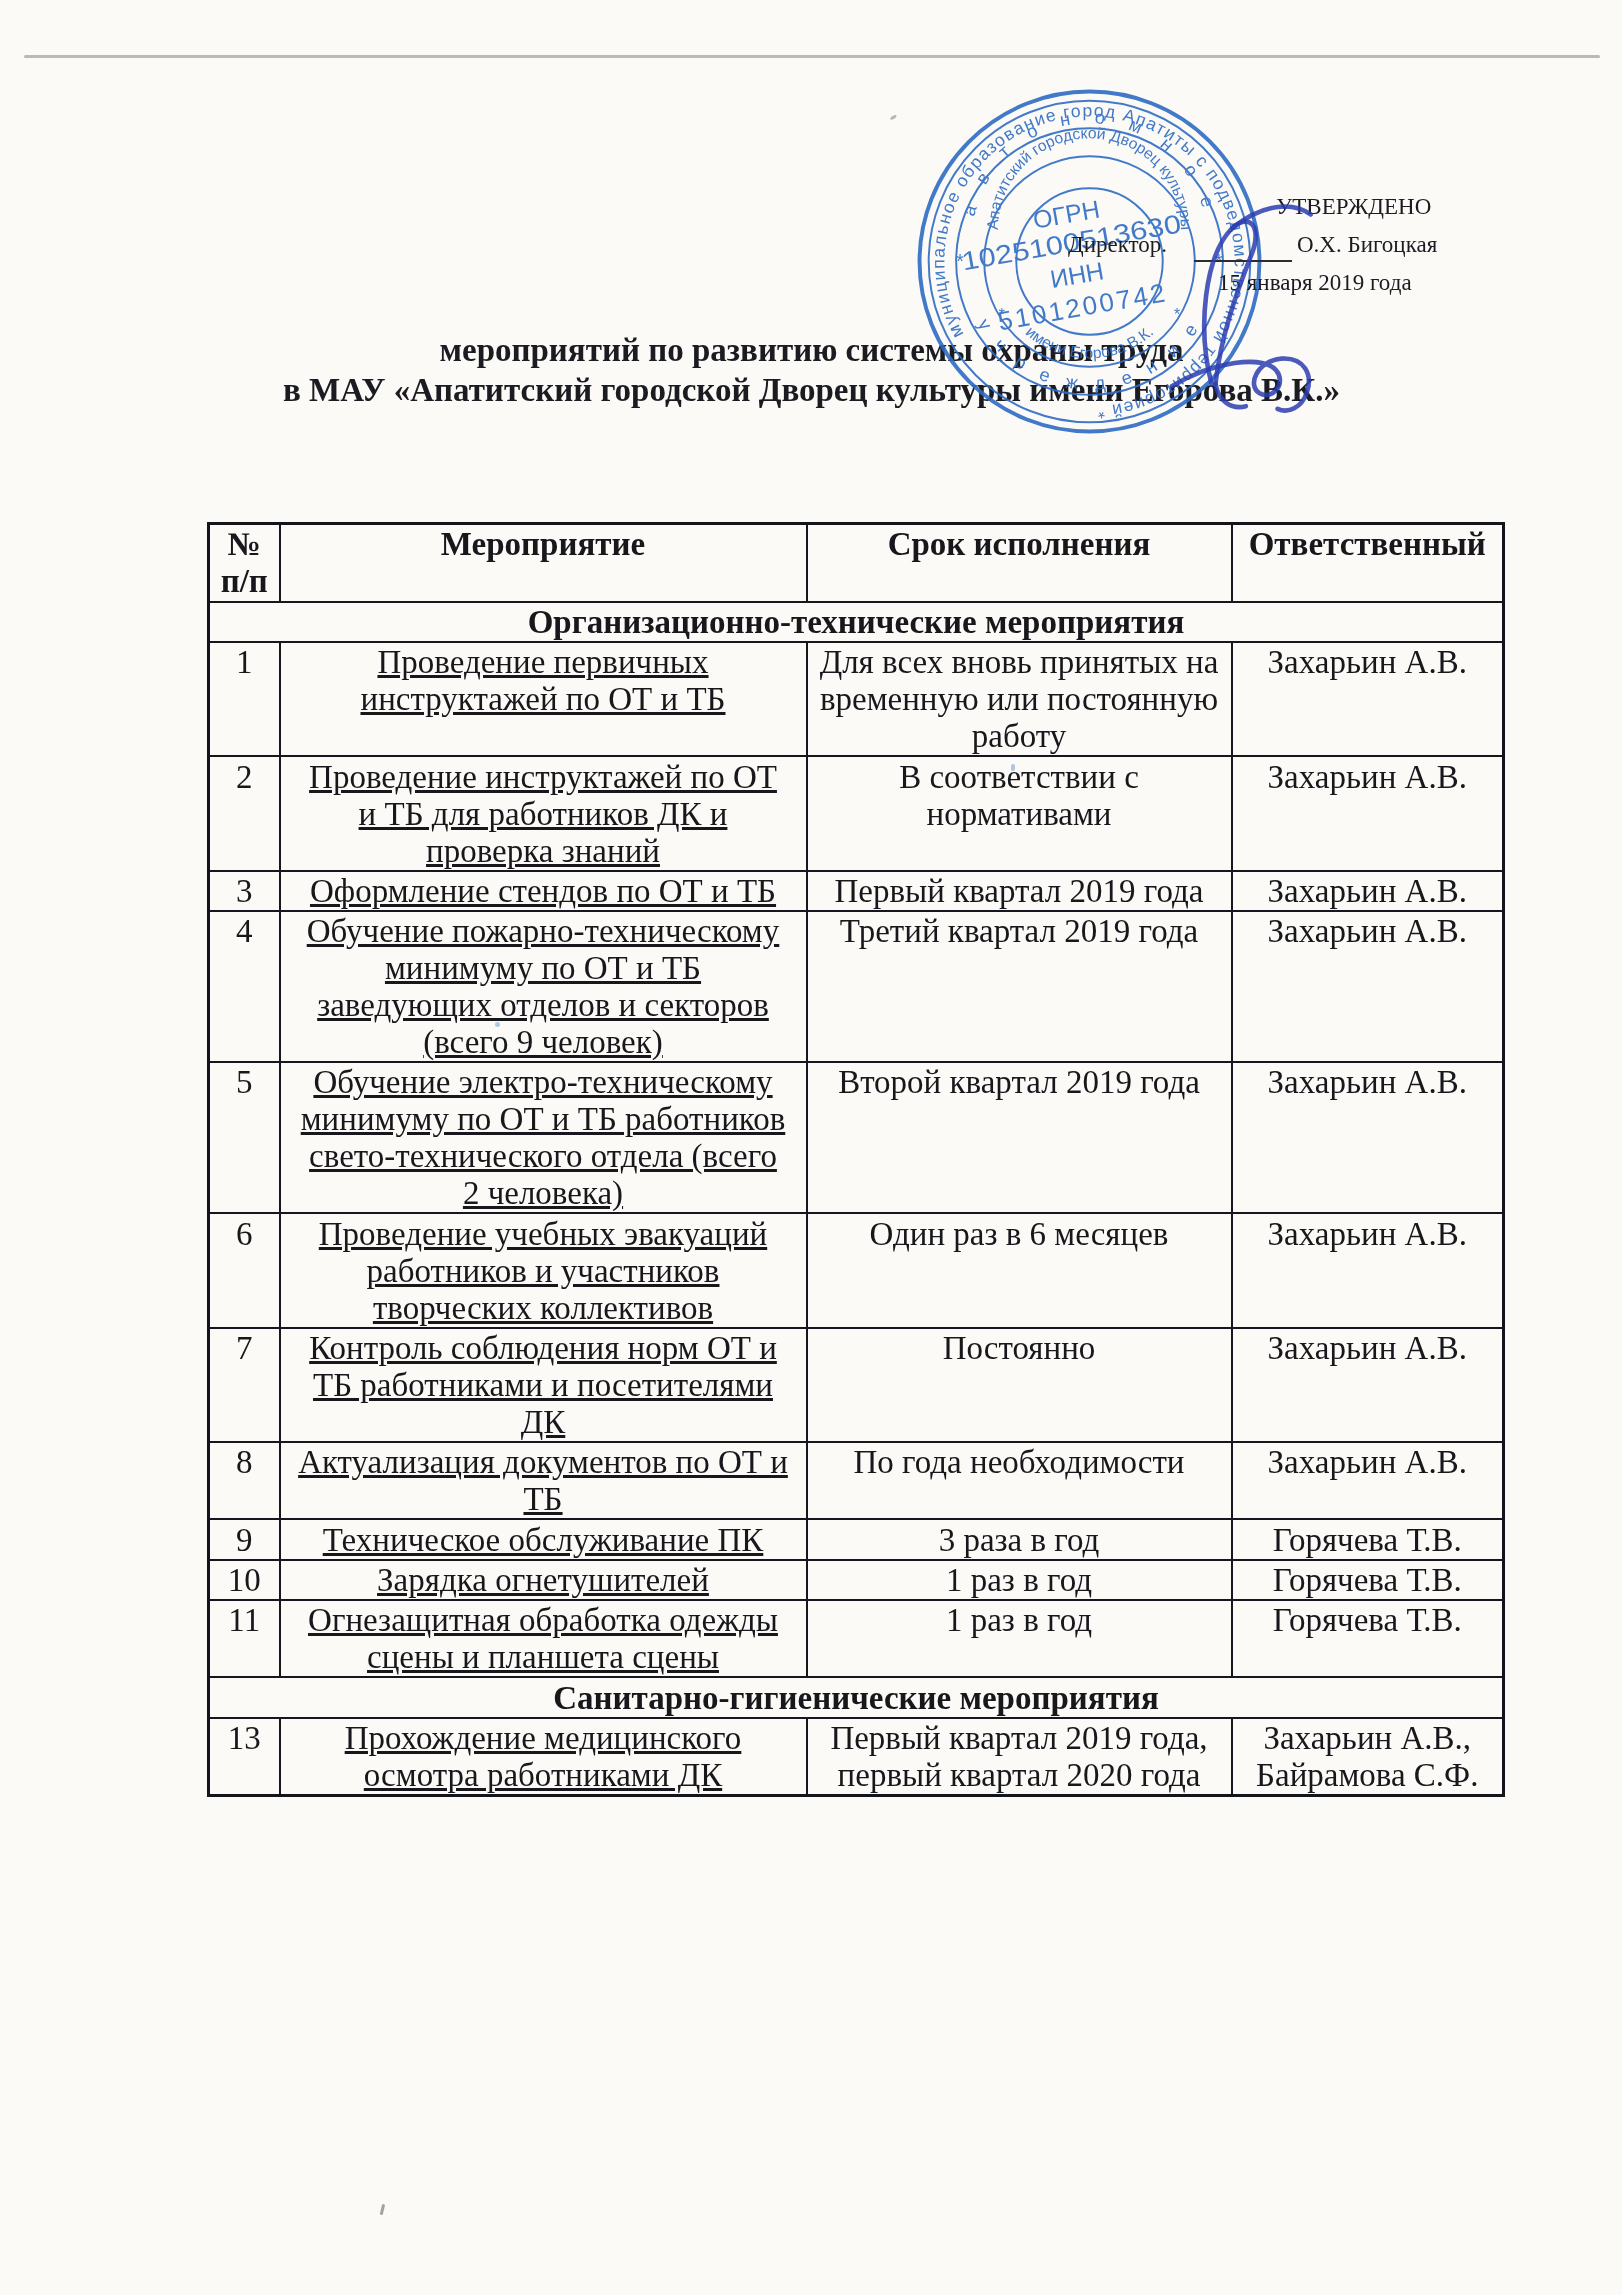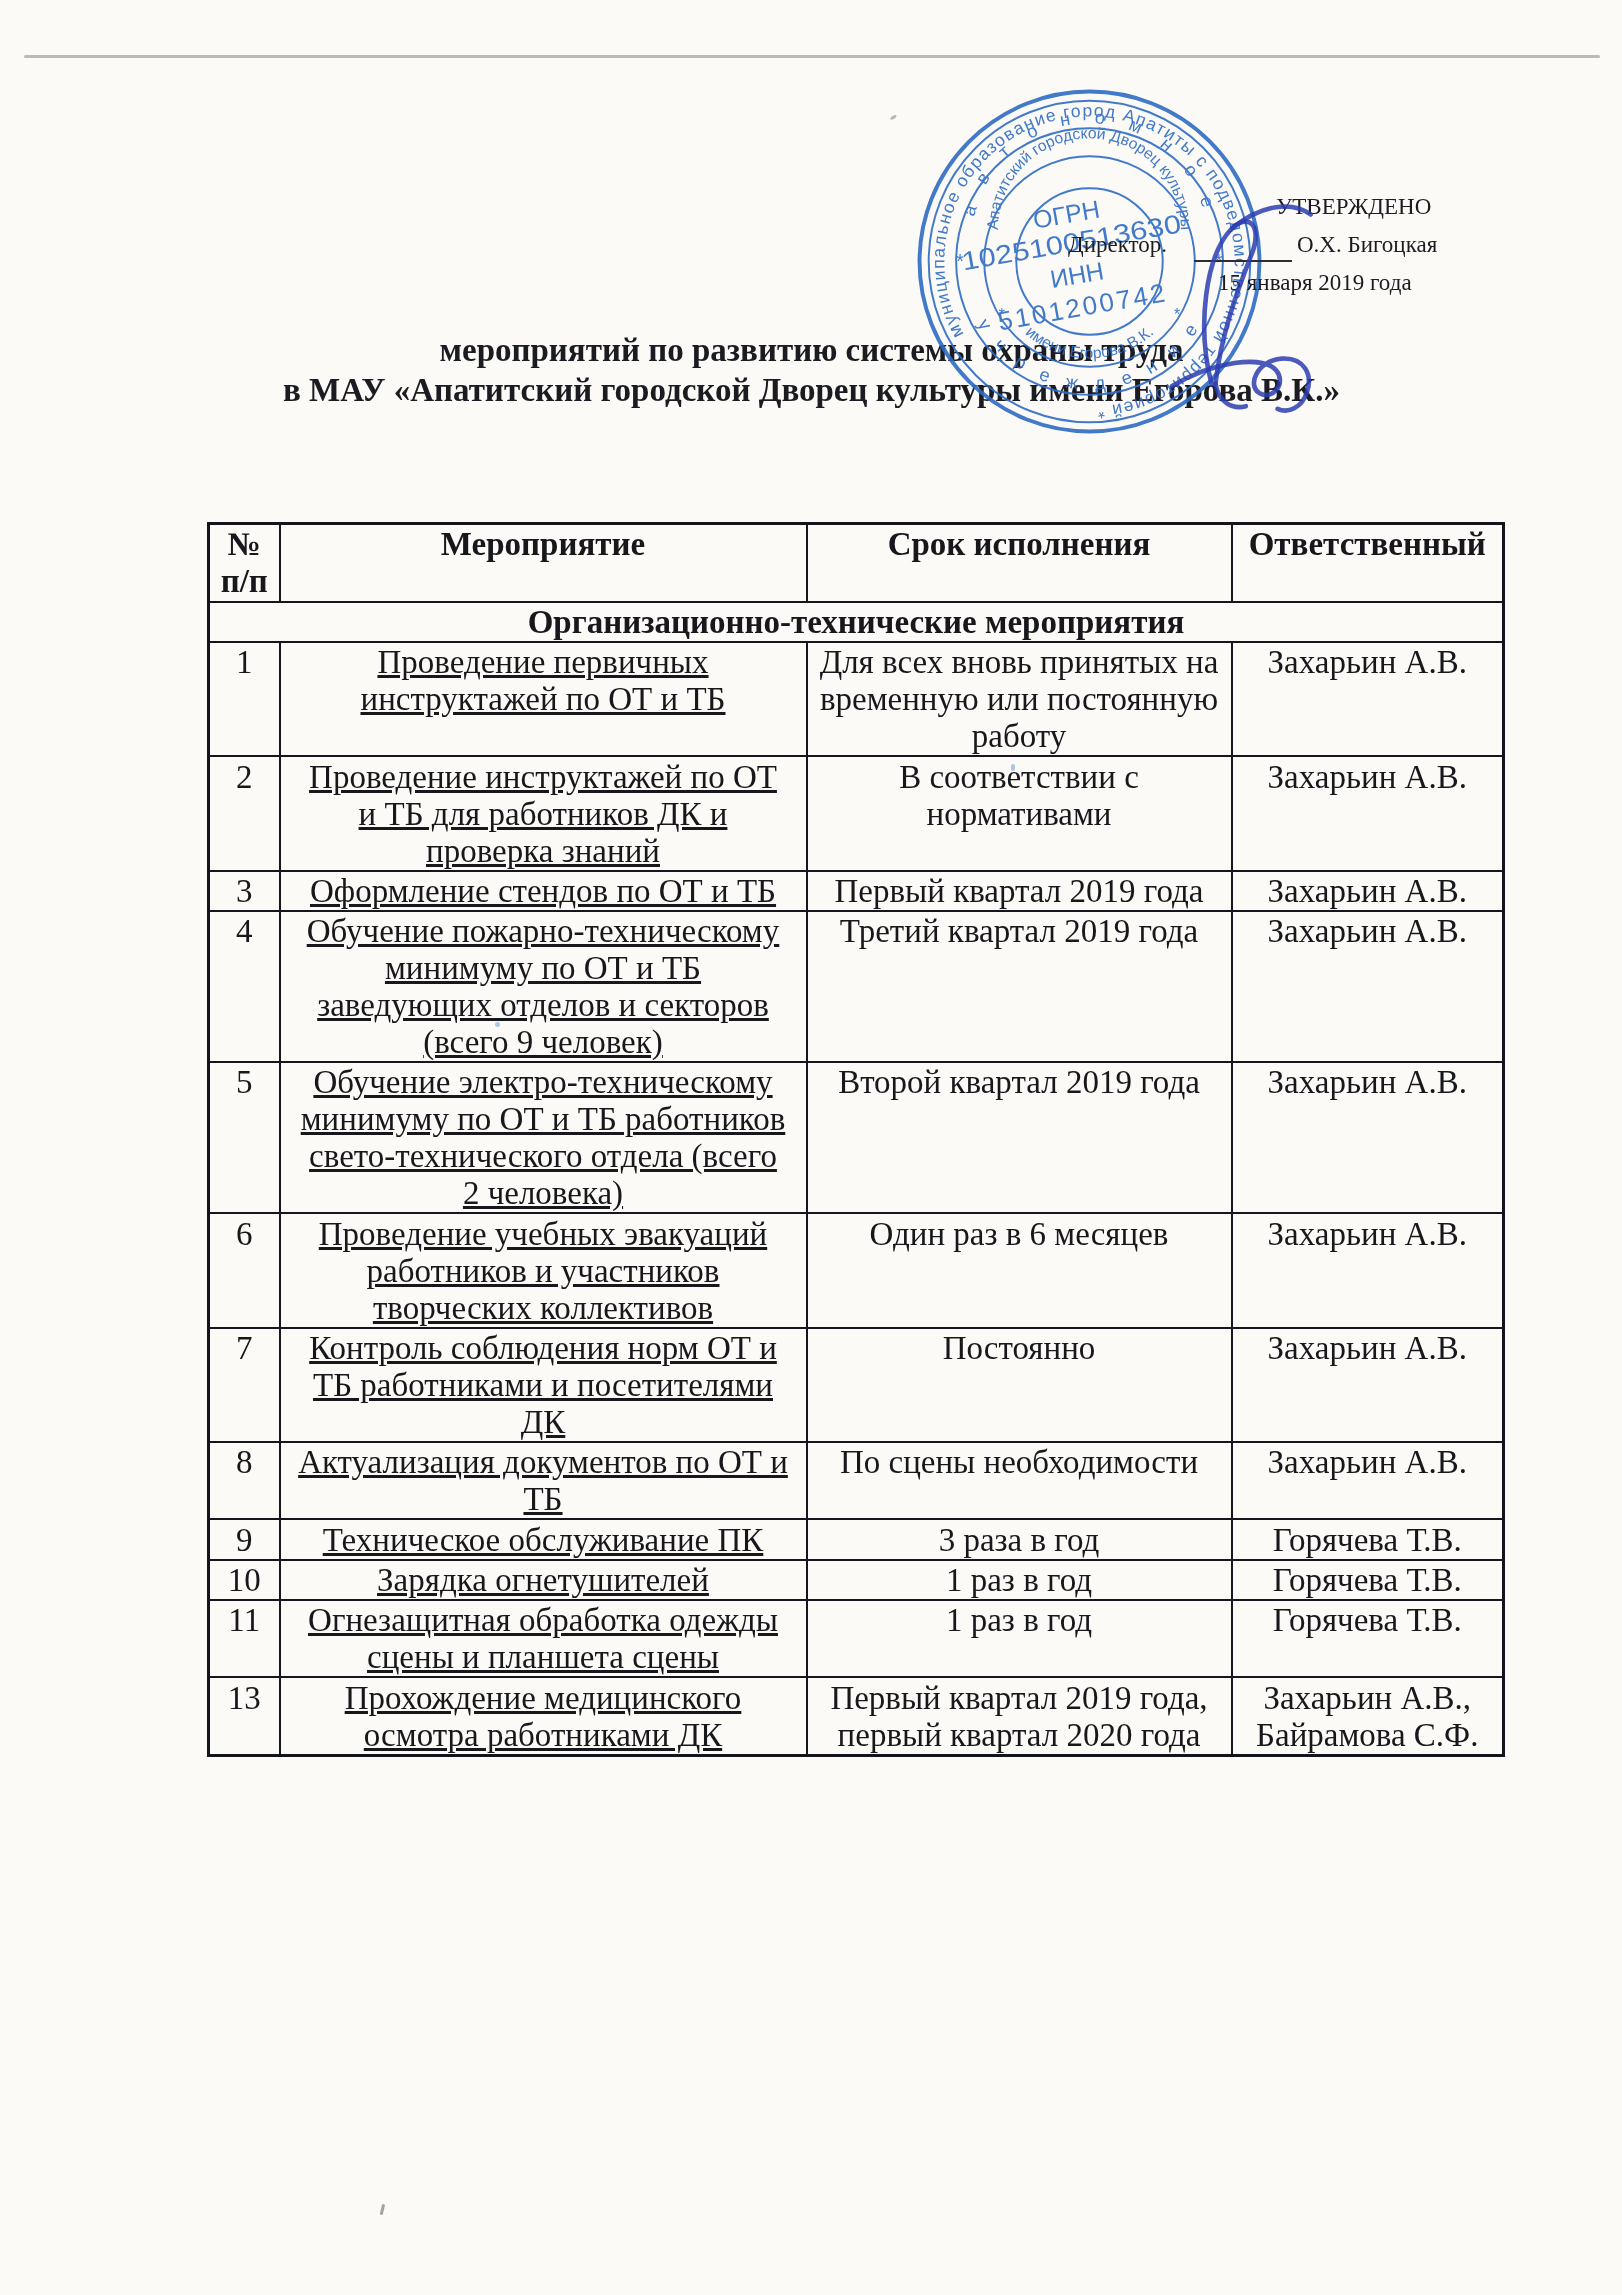--- a/index.html
+++ b/index.html
@@ -187,21 +187,21 @@
         <td class="c-act pre">Контроль соблюдения норм ОТ и
 ТБ работниками и посетителями
 ДК</td>
         <td class="c-term pre">Постоянно</td>
         <td class="c-resp pre">Захарьин А.В.</td>
       </tr>
       <tr>
         <td class="c-num">8</td>
         <td class="c-act pre">Актуализация документов по ОТ и
 ТБ</td>
-        <td class="c-term pre">По сцены необходимости</td>
+        <td class="c-term pre">По года необходимости</td>
         <td class="c-resp pre">Захарьин А.В.</td>
       </tr>
       <tr>
         <td class="c-num">9</td>
         <td class="c-act pre">Техническое обслуживание ПК</td>
         <td class="c-term pre">3 раза в год</td>
         <td class="c-resp pre">Горячева Т.В.</td>
       </tr>
       <tr>
         <td class="c-num">10</td>
@@ -210,20 +210,23 @@
         <td class="c-resp pre">Горячева Т.В.</td>
       </tr>
       <tr>
         <td class="c-num">11</td>
         <td class="c-act pre">Огнезащитная обработка одежды
 сцены и планшета сцены</td>
         <td class="c-term pre">1 раз в год</td>
         <td class="c-resp pre">Горячева Т.В.</td>
       </tr>
 
+      <tr class="section-row">
+        <td colspan="4">Санитарно-гигиенические мероприятия</td>
+      </tr>
 
       <tr>
         <td class="c-num">13</td>
         <td class="c-act pre">Прохождение медицинского
 осмотра работниками ДК</td>
         <td class="c-term pre">Первый квартал 2019 года,
 первый квартал 2020 года</td>
         <td class="c-resp pre">Захарьин А.В.,
 Байрамова С.Ф.</td>
       </tr>

